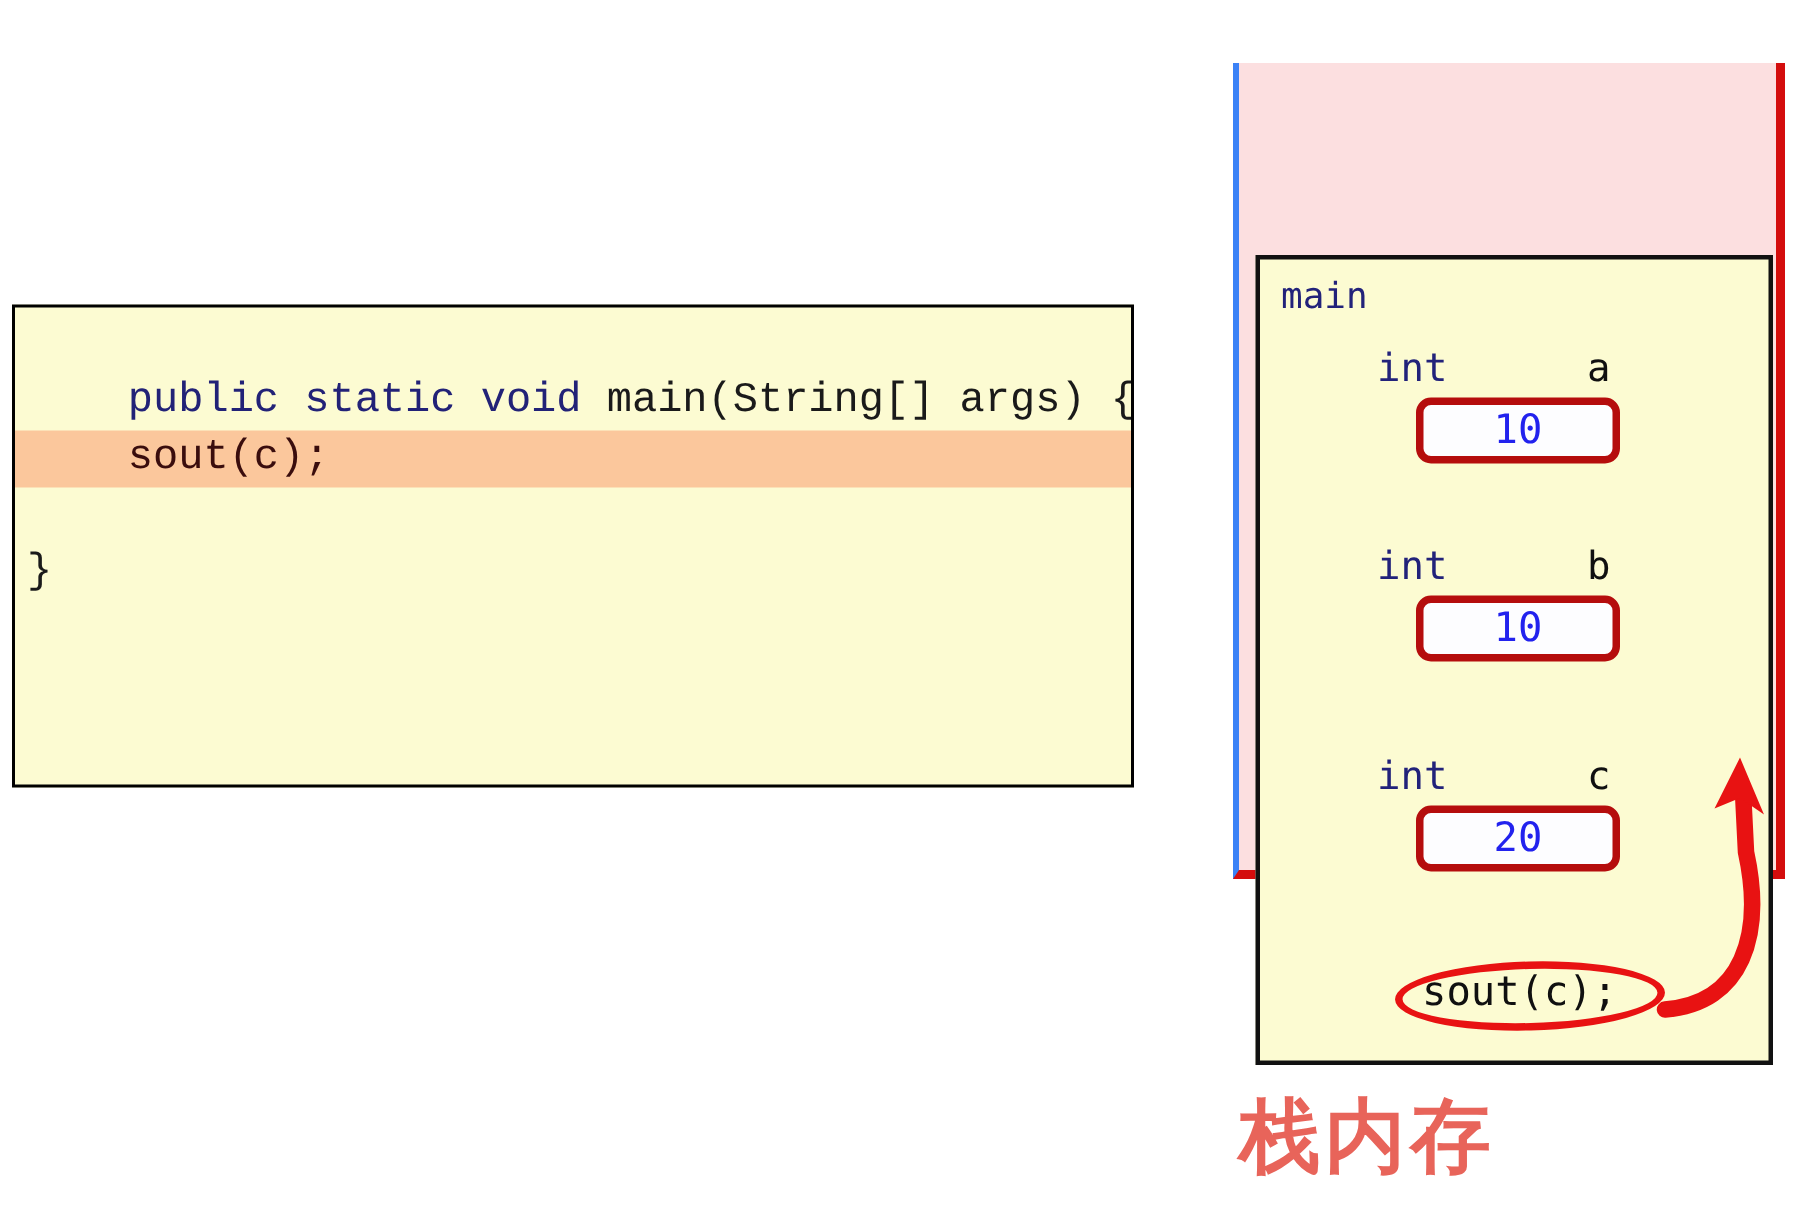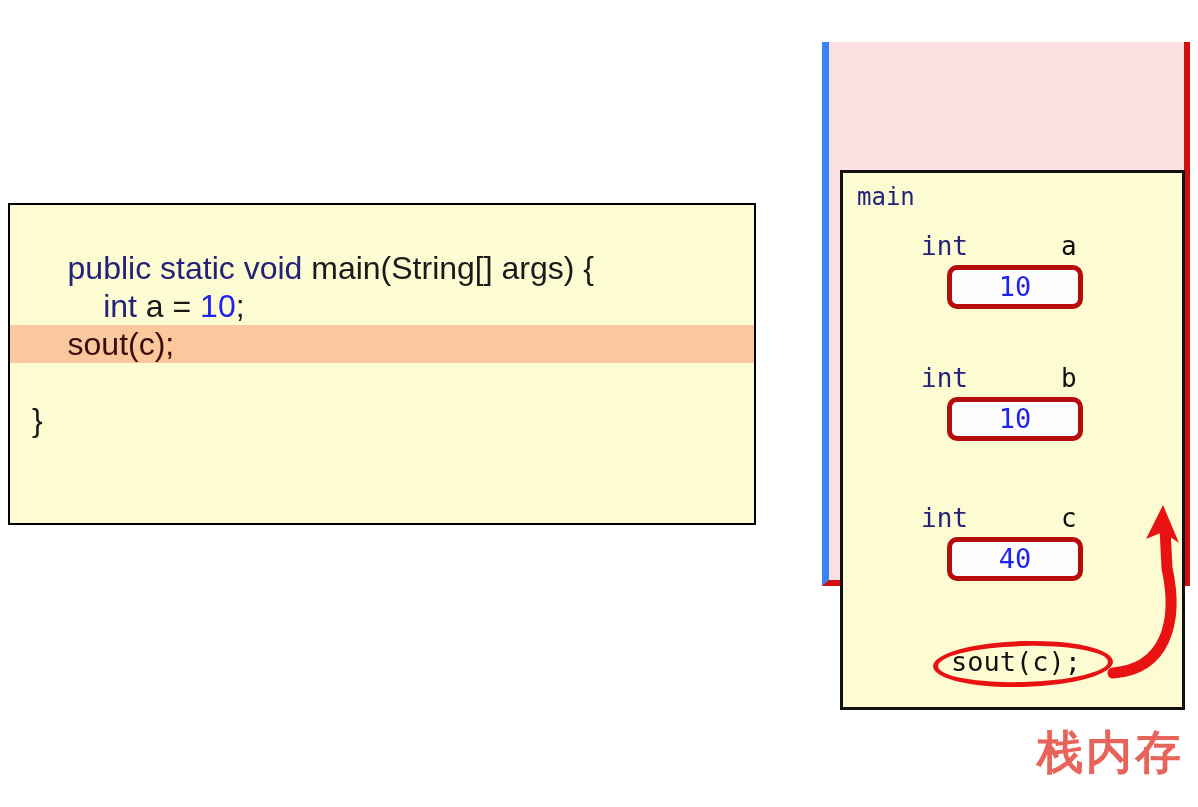--- a/index.html
+++ b/index.html
@@ -23,24 +23,24 @@
     width: 748px;
     height: 322px;
     background: #fcfbd2;
     border: 2px solid #000000;
     box-sizing: border-box;
     overflow: hidden;
   }
   .code-line {
     height: 38px;
     line-height: 38px;
-    font-family: Liberation Sans, sans-serif;
-    font-size: 32px;
+    font-family: Liberation Mono, monospace;
+    font-size: 28px;
     white-space: pre;
-    padding-left: 22px;
+    padding-left: 8px;
     color: #1a1a1a;
     box-sizing: border-box;
   }
   .code-line.first { padding-top: 6px; height: 44px; line-height: 38px; }
   .code-line.highlight {
     background: #fbc79c;
     color: #3a0d0d;
   }
   .kw   { color: #222277; }
   .lit  { color: #2222ee; }
@@ -48,21 +48,21 @@
   .plain{ color: #1a1a1a; }
 
   
   #stack-panel {
     position: absolute;
     left: 822px;
     top: 42px;
     width: 368px;
     height: 544px;
     background: #fcdfe0;
-    border-left: 7px solid #3b82f6;
+    border-left: 4px solid #3b82f6;
     border-right: 6px solid #d40d0d;
     border-bottom: 6px solid #d40d0d;
     border-top: none;
     box-sizing: border-box;
   }
   #main-frame {
     position: absolute;
     left: 11px;
     top: 128px;
     width: 345px;
@@ -157,37 +157,34 @@
     width: 120px;
     height: 220px;
     pointer-events: none;
   }
 
   #stack-memory-label {
     position: absolute;
     left: 0;
     right: 0;
     top: 680px;
-    text-align: right;
+    text-align: left;
     font-family: Liberation Serif, serif;
-    font-size: 46px;
+    font-size: 54px;
     font-weight: bold;
     color: #e8645a;
     letter-spacing: 3px;
   }
 </style>
 </head>
 <body>
 
 <div id="code-block">
   <div class="code-line first">
     <span class="kw">public static void </span><span class="plain">main(String[] args) {</span>
-  </div>
-  <div class="code-line">
-    <span class="plain">    </span><span class="kw">int</span><span class="plain"> a = </span><span class="lit">10</span><span class="plain">;</span>
   </div>
   <div class="code-line">&nbsp;</div>
   <div class="code-line highlight">    sout(c);</div>
   <div class="code-line">&nbsp;</div>
   <div class="code-line">}</div>
 </div>
 
 <div id="stack-panel">
 
   <div id="main-frame">
@@ -208,21 +205,21 @@
         <span class="var-name">b</span>
       </div>
       <div class="var-box">10</div>
     </div>
 
     <div class="var-group" style="top:330px;">
       <div class="var-type-row">
         <span class="var-type">int</span>
         <span class="var-name">c</span>
       </div>
-      <div class="var-box">40</div>
+      <div class="var-box">20</div>
     </div>
 
     <div id="sout-call">
       <div id="sout-ellipse"></div>
       <div id="sout-call-text">sout(c);</div>
     </div>
 
     <svg id="arrow-svg" viewBox="0 0 120 220">
       <path d="M 30 200 C 82 196 96 150 84 95 L 82 55" stroke="#e81212" stroke-width="11" fill="none" stroke-linecap="round"></path>
       <path d="M 80 32 L 63 66 L 80 59 L 96 70 Z" fill="#e81212"></path>

